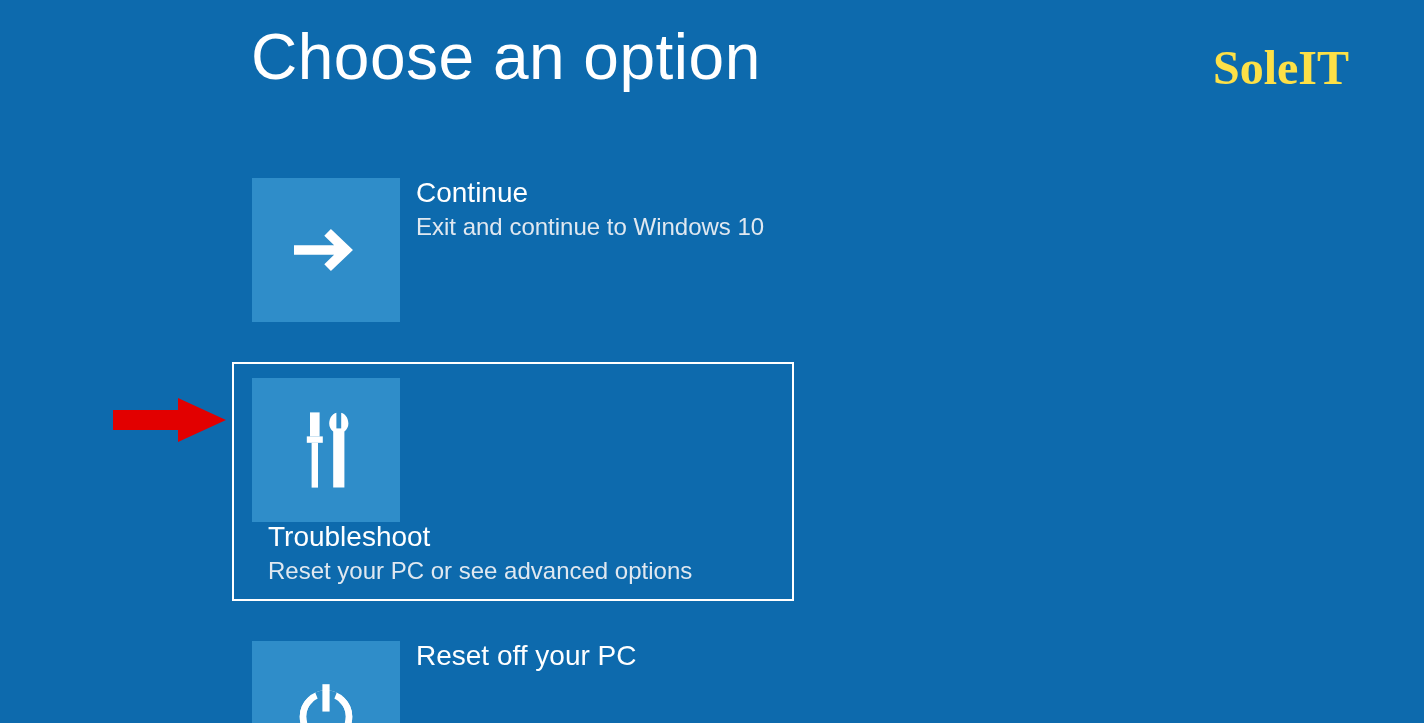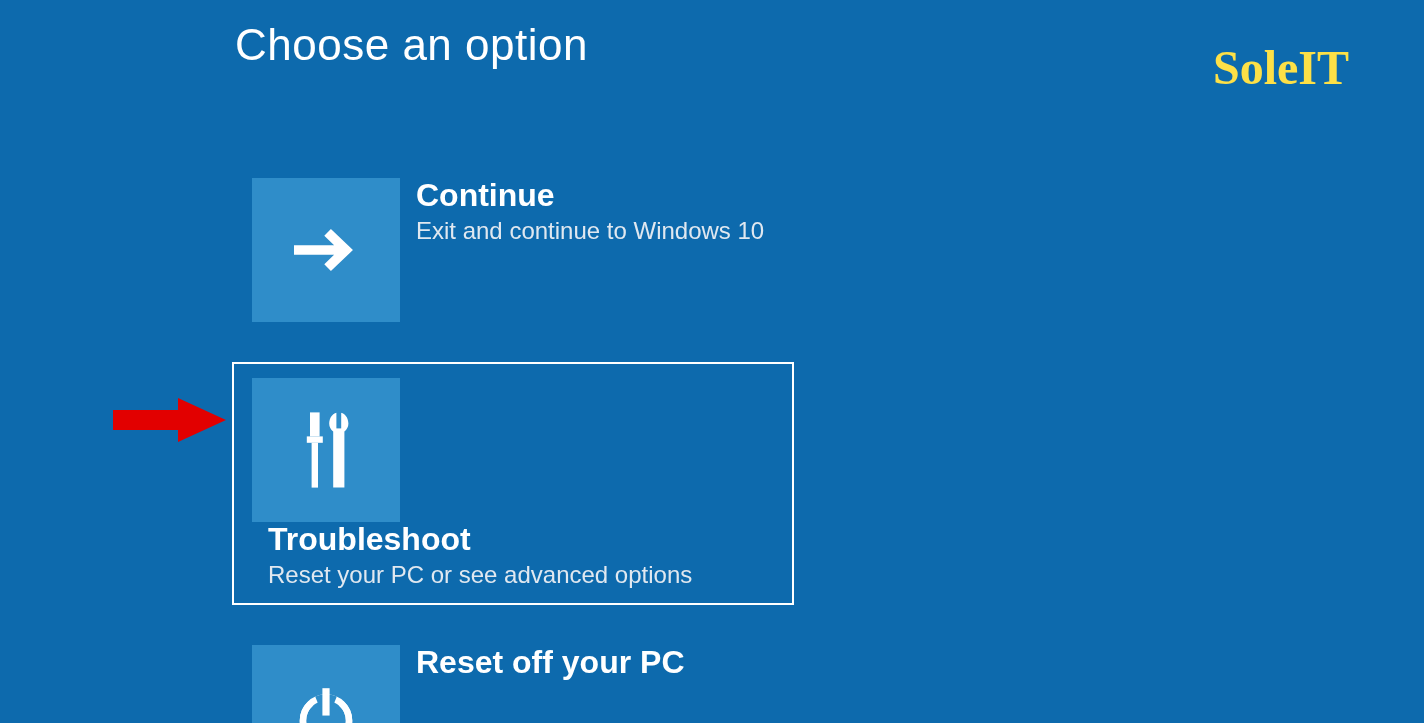--- a/index.html
+++ b/index.html
@@ -11,23 +11,23 @@
       width: 1424px;
       height: 723px;
       background: #0d6aad;
       font-family: 'Segoe UI Light', 'Segoe UI', sans-serif;
       color: #ffffff;
       position: relative;
       overflow: hidden;
     }
     .page-title {
       position: absolute;
-      left: 235px;
+      left: 251px;
       top: 20px;
-      font-size: 44px;
+      font-size: 64px;
       font-weight: 300;
       letter-spacing: 0.5px;
     }
     .watermark {
       position: absolute;
       right: 75px;
       top: 40px;
       font-family: 'Times New Roman', serif;
       font-size: 48px;
       font-weight: bold;
@@ -58,22 +58,22 @@
       display: flex;
       align-items: center;
       justify-content: center;
       flex-shrink: 0;
     }
     .tile-text {
       padding-left: 16px;
       padding-top: 0px;
     }
     .tile-title {
-      font-size: 32px;
-      font-weight: 700;
+      font-size: 28px;
+      font-weight: 400;
       line-height: 1.1;
       margin-bottom: 4px;
     }
     .tile-desc {
       font-size: 24px;
       font-weight: 300;
       color: #e0e8f0;
     }
     .arrow-annotation {
       position: absolute;

